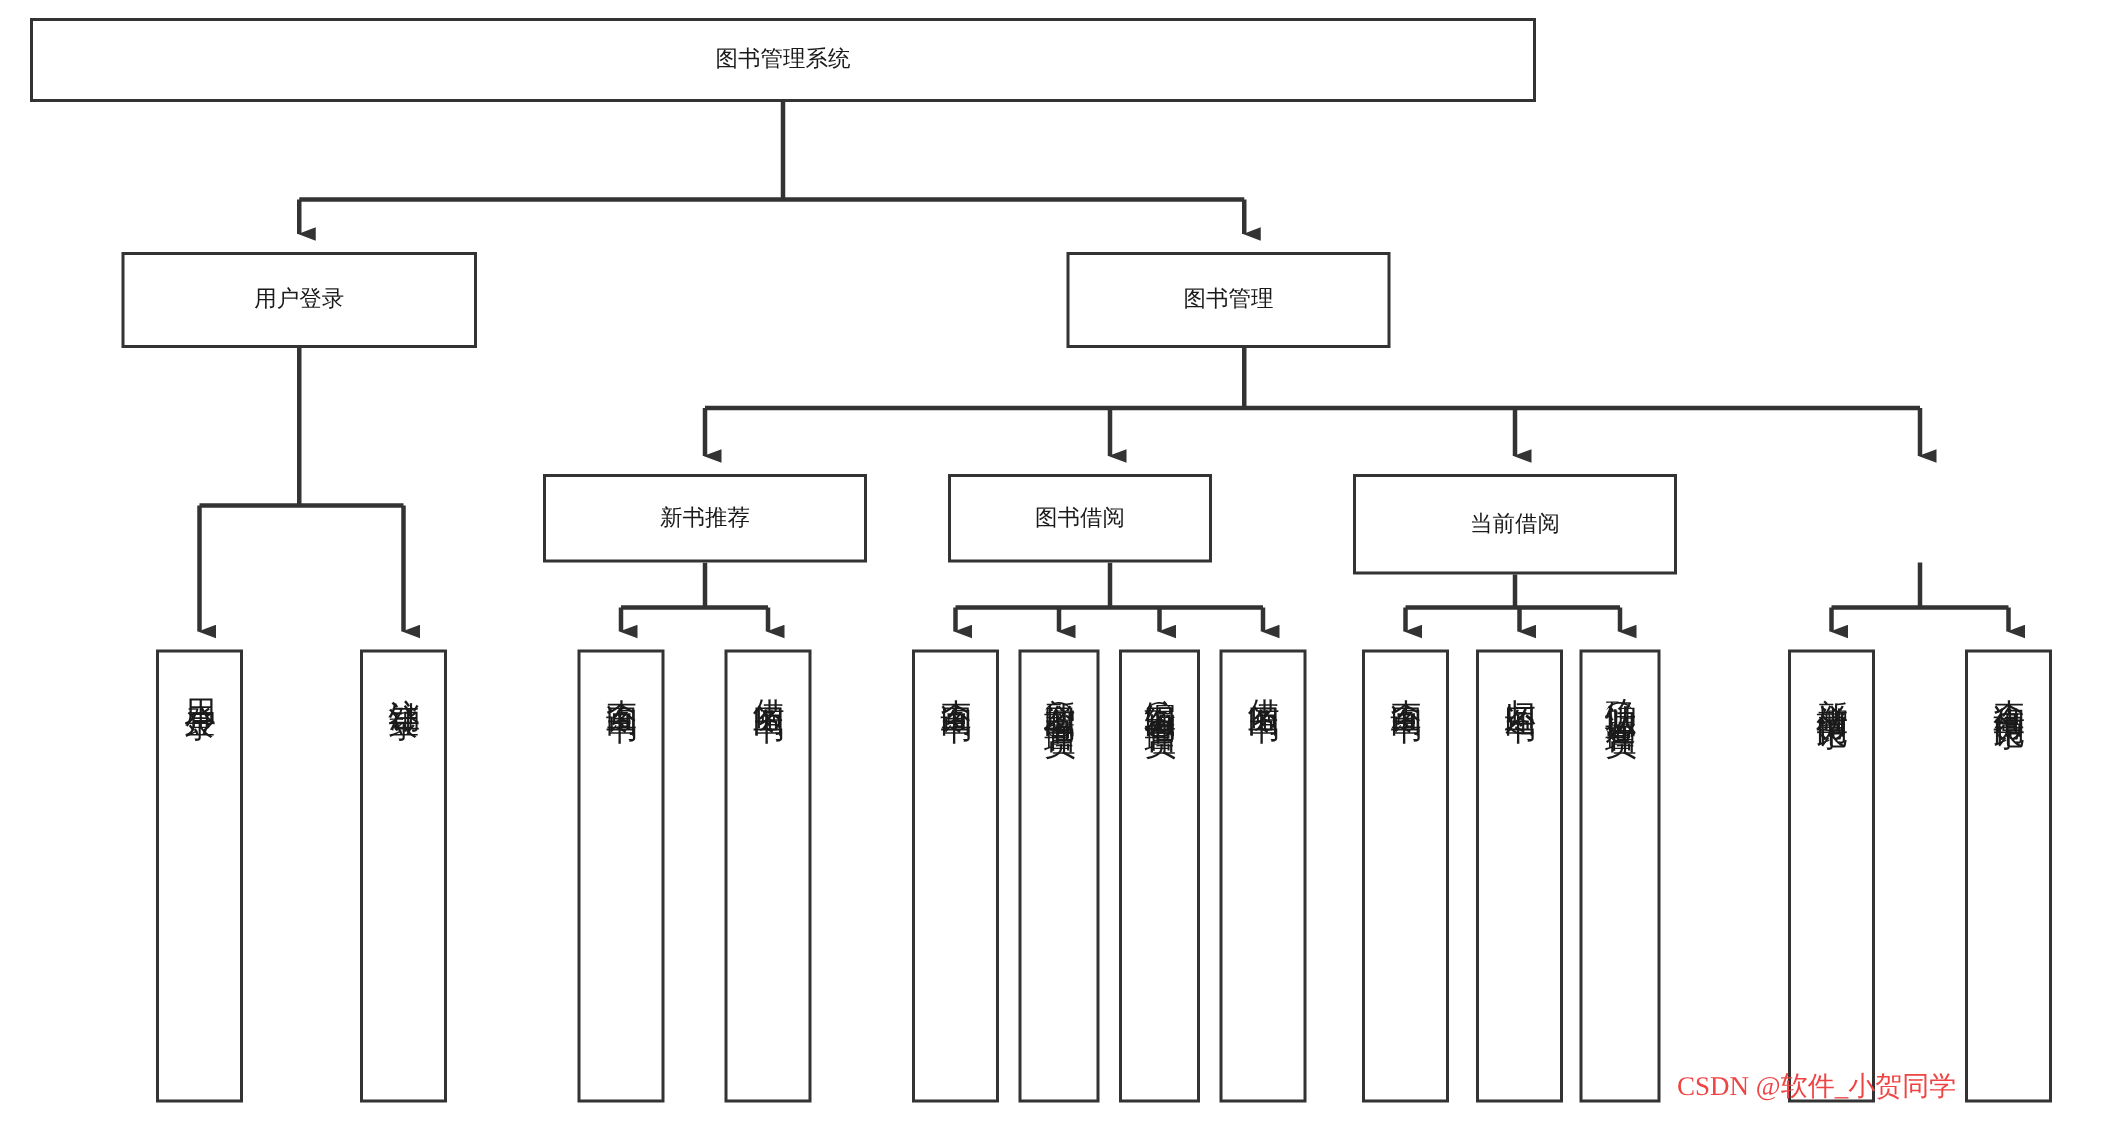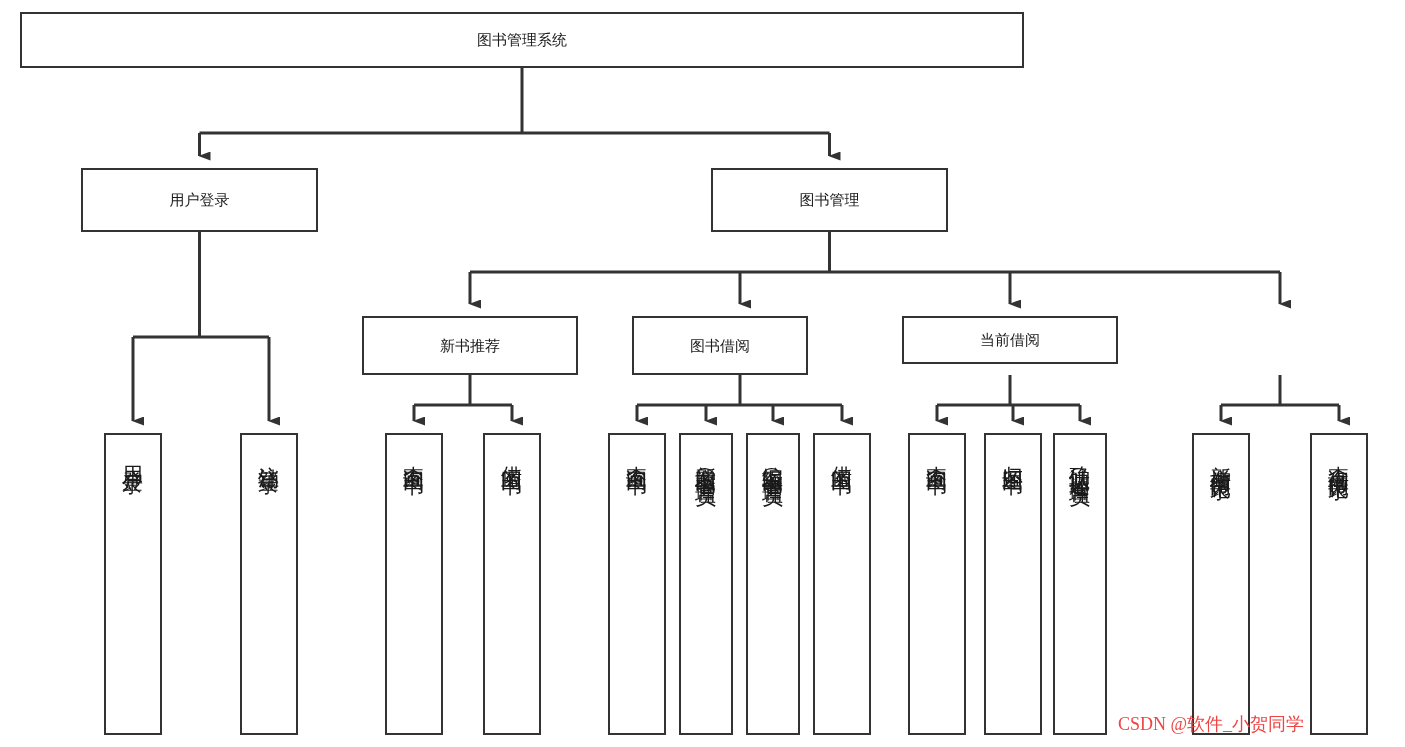--- a/index.html
+++ b/index.html
@@ -123,31 +123,31 @@
     </g>
   </svg>
 
   <div class="node" style="left:20px; top:12px; width:1004px; height:56px;">
     <span class="node-label">图书管理系统</span>
   </div>
 
   <div class="node" style="left:81px; top:168px; width:237px; height:64px;">
     <span class="node-label">用户登录</span>
   </div>
-  <div class="node" style="left:711px; top:168px; width:237px; height:64px;align-items:center;">
+  <div class="node" style="left:711px; top:168px; width:216px; height:64px;align-items:center;">
     <span class="node-label">图书管理</span>
   </div>
 
   <div class="node" style="left:362px; top:316px; width:216px; height:59px;align-items:center;">
     <span class="node-label">新书推荐</span>
   </div>
   <div class="node" style="left:632px; top:316px; width:176px; height:59px;">
     <span class="node-label">图书借阅</span>
   </div>
-  <div class="node" style="left:902px; top:316px; width:216px; height:48px;">
+  <div class="node" style="left:902px; top:316px; width:216px; height:67px;">
     <span class="node-label">当前借阅</span>
   </div>
 
   <div class="node vertical" style="left:104px; top:433px; width:58px; height:302px;">
     <span class="node-label">用户登录</span>
   </div>
   <div class="node vertical" style="left:240px; top:433px; width:58px; height:302px;">
     <span class="node-label">注销登录</span>
   </div>
 

